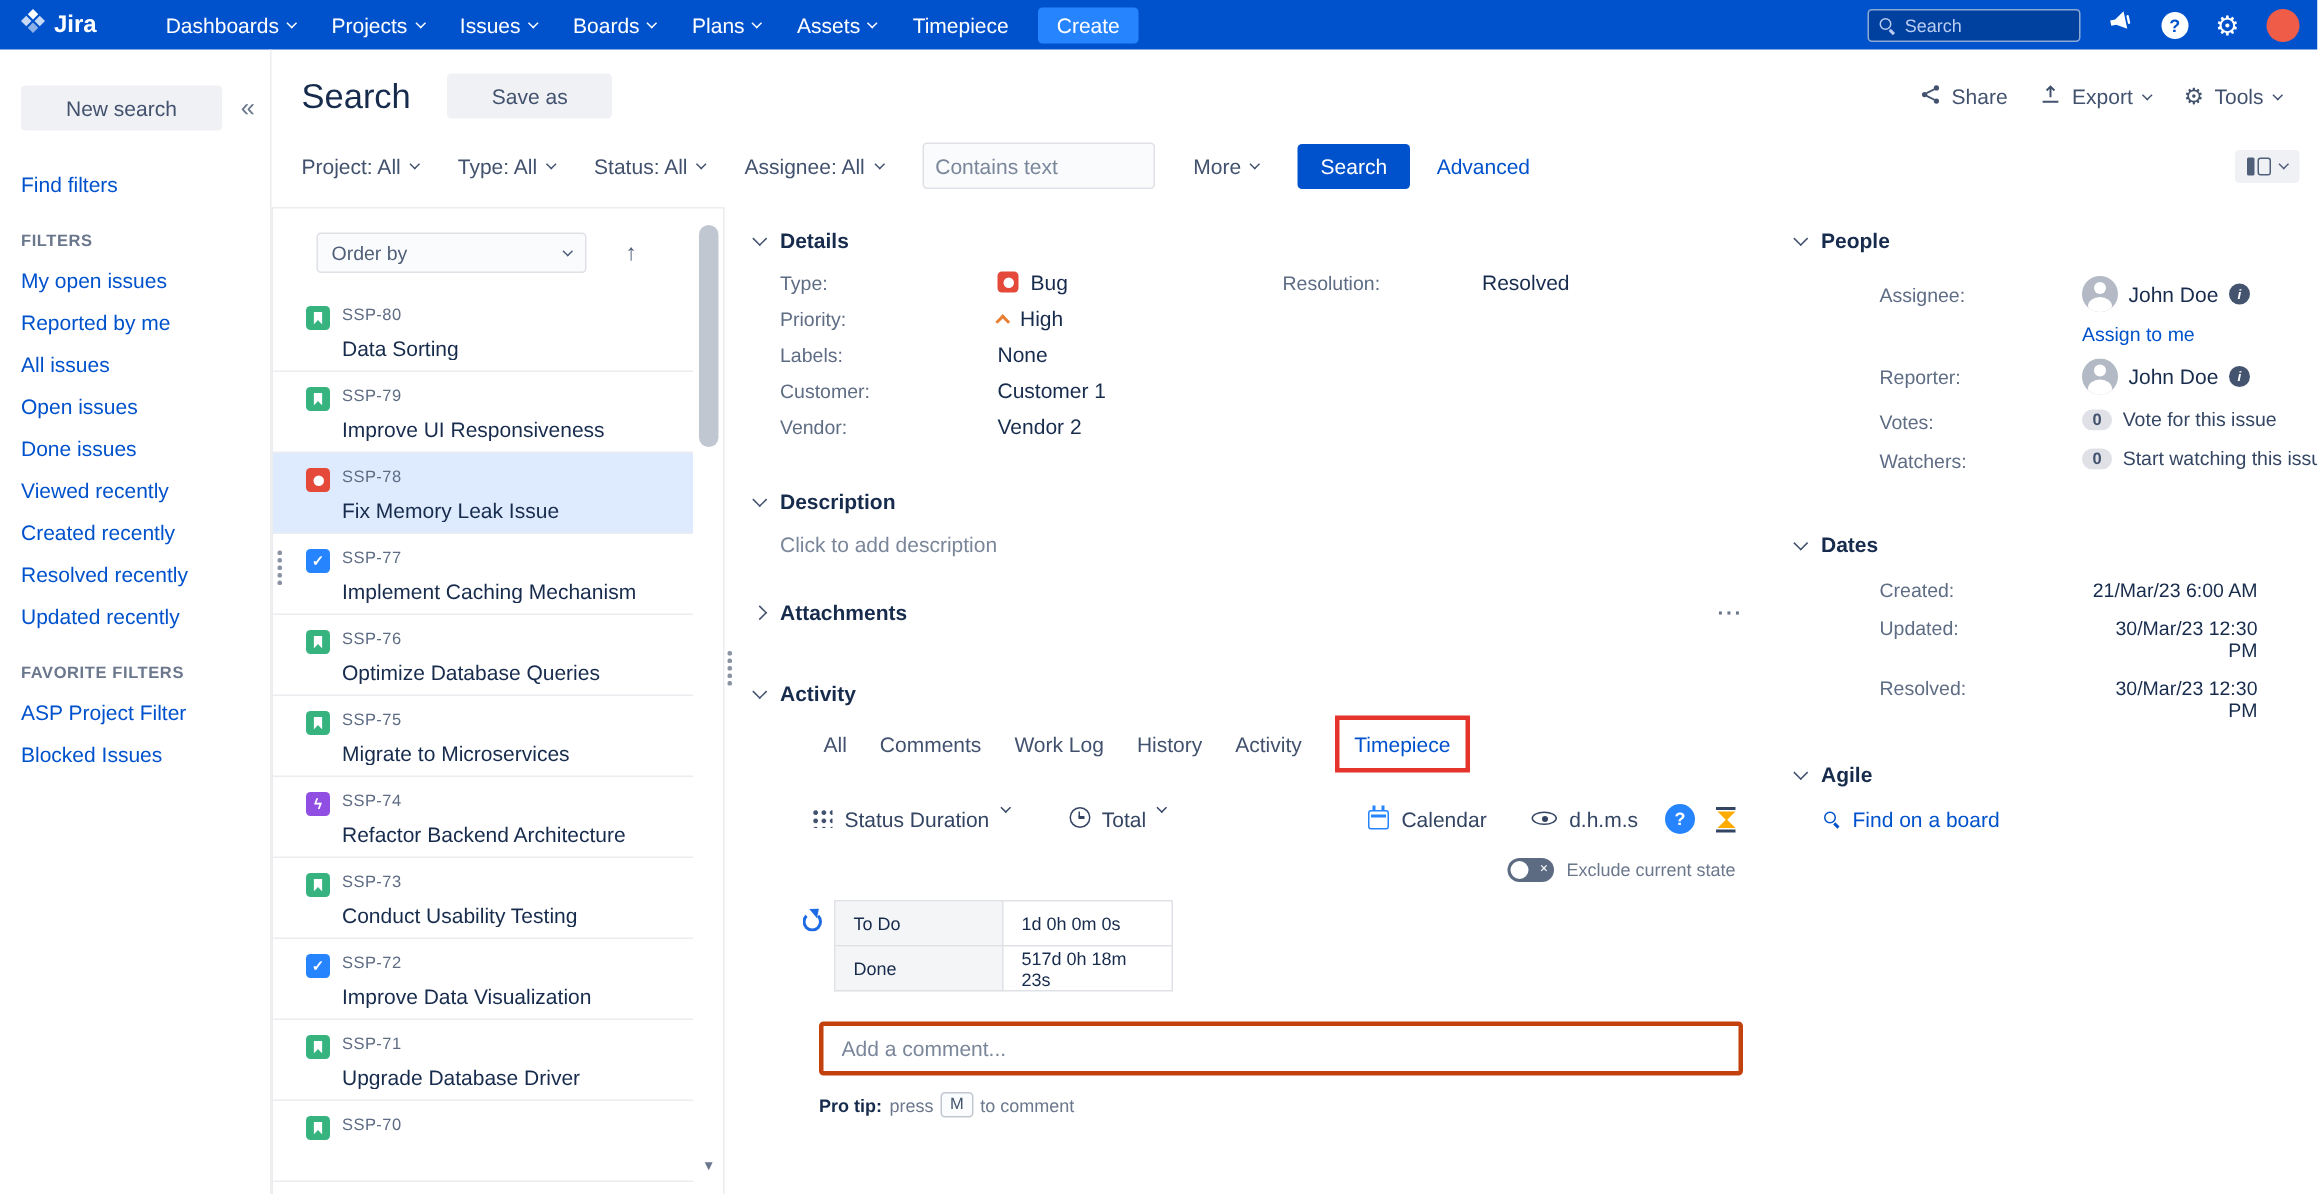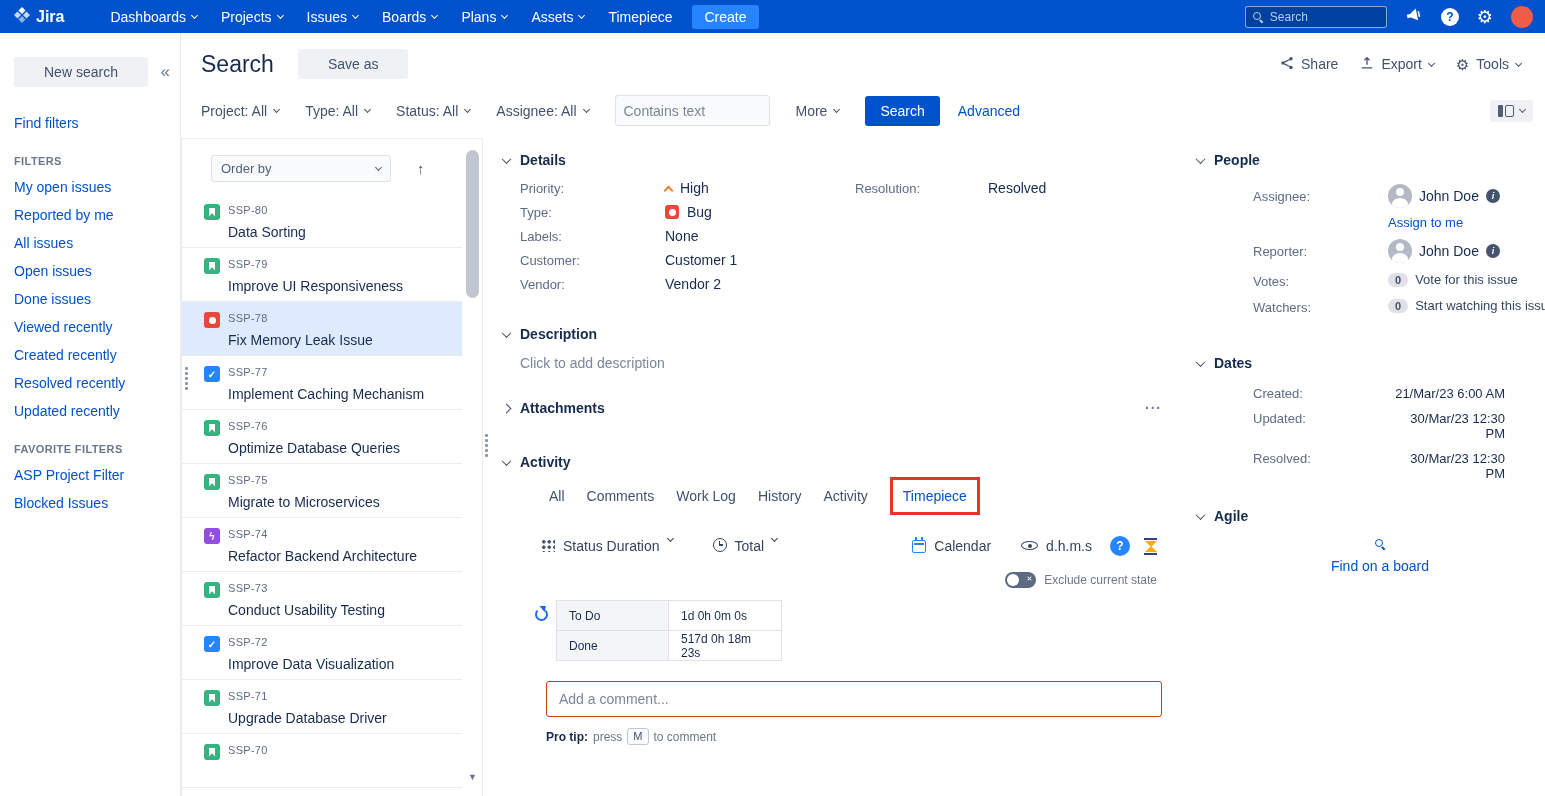--- a/index.html
+++ b/index.html
@@ -174,21 +174,21 @@
   .report-body { display:flex; align-items:flex-start; gap:8px; margin:12px 0 0 32px; }
   .sync { position:relative; width:13px; height:13px; border:2px solid #1D6AE5; border-radius:50%;
     border-top-color:transparent; margin-top:8px; }
   .sync::after { content:""; position:absolute; top:-5px; right:-2px; border-left:4px solid transparent;
     border-right:4px solid transparent; border-bottom:5px solid #1D6AE5; transform:rotate(50deg); }
   .tp-table { border-collapse:collapse; }
   .tp-table td { border:1px solid #DFE1E6; font-size:12px; color:#172B4D; padding:0 12px; height:30px; }
   .tp-table td.status { background:#F4F5F7; width:112px; }
   .tp-table td.duration { width:113px; background:#fff; }
 
-  .comment-box { margin:20px 0 0 43px; width:calc(100% - 43px); height:36px; border:1px solid #c2410c;
+  .comment-box { margin:20px 0 0 43px; width:calc(100% - 43px); height:36px; border:3px solid #c2410c;
     border-radius:3px; padding:0 12px; font-size:14px; color:#172B4D; font-family:inherit; display:block; }
   .comment-box::placeholder { color:#7A869A; }
   .pro-tip { margin:11px 0 0 43px; display:flex; align-items:center; gap:5px; font-size:12px; color:#6B778C; }
   .pro-tip b { color:#172B4D; }
   .kbd { border:1px solid #C1C7D0; border-radius:3px; background:#FAFBFC; padding:0 5px; font-size:11px;
     color:#42526E; line-height:15px; }
 
   
   .right-panel { flex:1; min-width:0; padding:14px 0 0 7px; overflow:hidden; }
   .p-fields { margin:16px 0 0 56px; }
@@ -202,21 +202,21 @@
   .info-ic { width:14px; height:14px; border-radius:50%; background:#44546F; color:#fff; font-size:9px;
     font-style:italic; font-weight:bold; display:inline-flex; align-items:center; justify-content:center; flex-shrink:0; }
   .badge { background:#DFE1E6; border-radius:9px; padding:1px 7px; font-size:11px; font-weight:bold; color:#42526E; }
   .plain-link { color:#344563; font-size:13px; cursor:pointer; white-space:nowrap; }
   .sec-dates { margin-top:40px; }
   .d-fields { margin:15px 0 0 56px; }
   .d-row { display:flex; margin-bottom:10px; font-size:13px; }
   .d-label { width:135px; color:#5E6C84; flex-shrink:0; }
   .d-value { flex:1; text-align:right; padding-right:40px; color:#172B4D; }
   .sec-agile { margin-top:27px; }
-  .find-board { display:flex; align-items:center; gap:8px; margin:14px 0 0 18px; font-size:14px;flex-direction:column; }
+  .find-board { display:flex; align-items:center; gap:8px; margin:14px 0 0 18px; font-size:14px; }
 </style>
 </head>
 <body>
 
 <div class="app">
 
   <header class="navbar">
     <div class="brand">
       <span>
         <svg width="16" height="16" viewBox="0 0 16 16" fill="#fff">
@@ -509,31 +509,31 @@
             </span>
 
           <section>
             <div class="sec-head">
               <span class="tw dn"></span>
               <h3>Details</h3>
             </div>
             <div class="fields-cols">
               <div class="fields-col left">
                 <div class="field">
+                  <span class="flabel">Type:</span>
+                  <span class="fvalue">
+                      <span class="type-ico sm" data-type="bug"></span>
+                      <span>Bug</span>
+                    </span>
+                </div>
+                <div class="field">
                   <span class="flabel">Priority:</span>
                   <span class="fvalue">
                       <span class="pchev"></span>
                       <span>High</span>
-                    </span>
-                </div>
-                <div class="field">
-                  <span class="flabel">Type:</span>
-                  <span class="fvalue">
-                      <span class="type-ico sm" data-type="bug"></span>
-                      <span>Bug</span>
                     </span>
                 </div>
                 <div class="field">
                   <span class="flabel">Labels:</span>
                   <span class="fvalue">None</span>
                 </div>
                 <div class="field">
                   <span class="flabel">Customer:</span>
                   <span class="fvalue">Customer 1</span>
                 </div>

